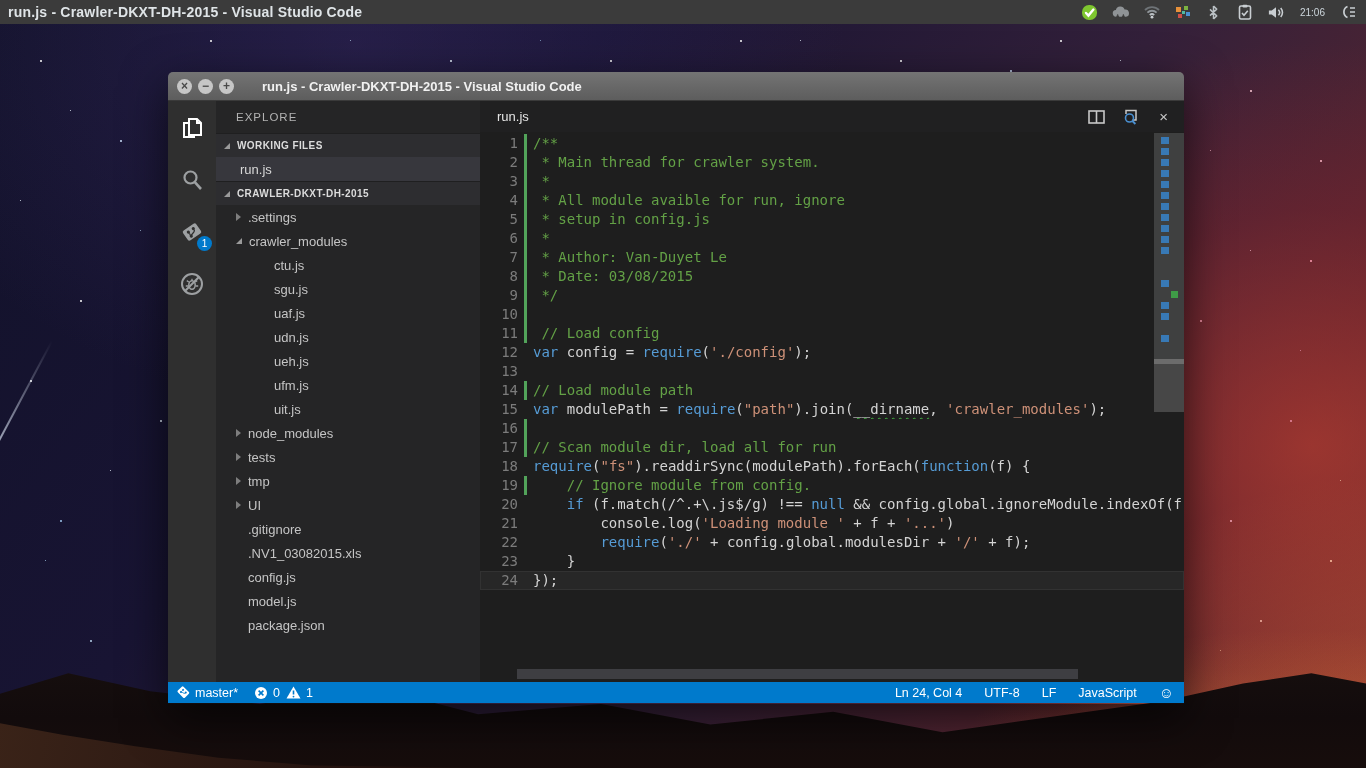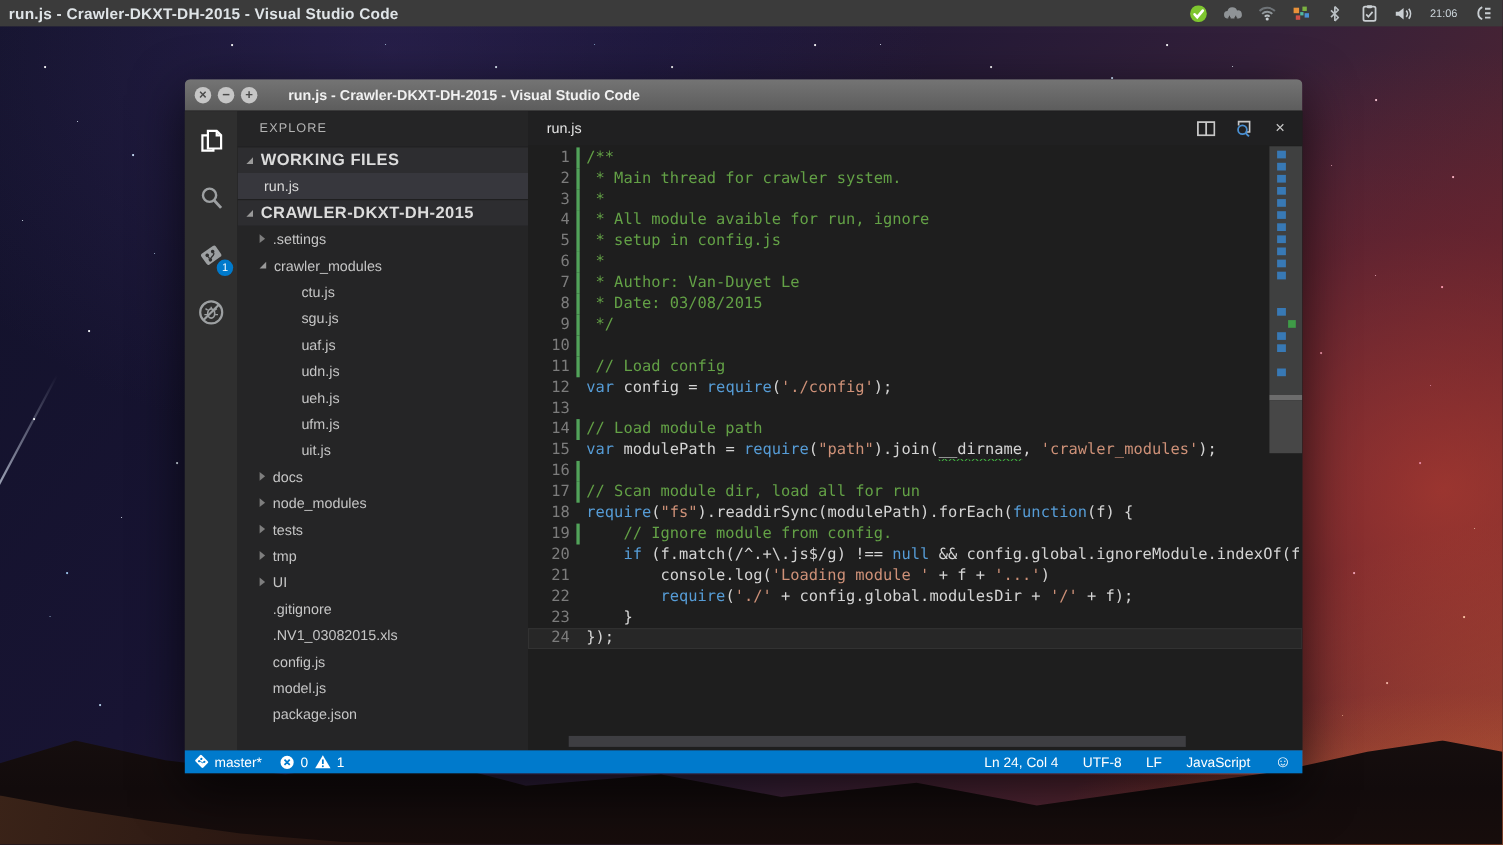--- a/index.html
+++ b/index.html
@@ -57,21 +57,21 @@
   
   .activitybar{width:48px;background:#2f2f2f;display:flex;flex-direction:column;align-items:center;padding-top:14px;gap:26px;}
   .act{position:relative;width:26px;height:26px;display:flex;align-items:center;justify-content:center;}
   .badge{position:absolute;right:-7px;bottom:-6px;width:15px;height:15px;border-radius:50%;background:#007acc;
     color:#fff;font-size:10px;display:flex;align-items:center;justify-content:center;}
   
   .sidebar{width:264px;background:#252526;color:#ccc;font-size:13px;overflow:hidden;}
   .sb-title{height:32px;display:flex;align-items:center;padding-left:20px;font-size:11.5px;
     letter-spacing:1px;color:#b3b3b3;}
   .sect{height:23px;display:flex;align-items:center;background:#2d2d30;border-top:1px solid #1f1f20;
-    font-size:15px;font-weight:700;color:#dcdcdc;letter-spacing:.4px;padding-left:8px;gap:7px;}
+    font-size:10px;font-weight:700;color:#dcdcdc;letter-spacing:.4px;padding-left:8px;gap:7px;}
   .wf-item{height:24px;display:flex;align-items:center;padding-left:24px;color:#d8d8d8;}
   .wf-item.sel{background:#37373d;}
   .row{height:24px;display:flex;align-items:center;color:#c5c5c5;}
   .row .lbl{white-space:nowrap;}
   .tri-c{width:0;height:0;border-top:4px solid transparent;border-bottom:4px solid transparent;border-left:5px solid #7e7e7e;display:inline-block;}
   .tri-e{width:0;height:0;border-left:6px solid transparent;border-bottom:6px solid #9a9a9a;display:inline-block;}
   
   .editor{flex:1;display:flex;flex-direction:column;background:#1e1e1e;position:relative;overflow:hidden;}
   .tabbar{height:31px;background:#202021;display:flex;align-items:center;}
   .tab-label{margin-left:17px;font-size:13px;color:#e4e4e4;}
@@ -270,24 +270,20 @@
             <span style="width: 12px; display: inline-block;"></span>
             <span class="lbl">ueh.js</span>
           </div>
           <div class="row" style="padding-left: 46px;">
             <span style="width: 12px; display: inline-block;"></span>
             <span class="lbl">ufm.js</span>
           </div>
           <div class="row" style="padding-left: 46px;">
             <span style="width: 12px; display: inline-block;"></span>
             <span class="lbl">uit.js</span>
-          </div>
-          <div class="row" style="padding-left: 20px;">
-            <span class="tri-c" style="margin-right: 7px;"></span>
-            <span class="lbl">docs</span>
           </div>
           <div class="row" style="padding-left: 20px;">
             <span class="tri-c" style="margin-right: 7px;"></span>
             <span class="lbl">node_modules</span>
           </div>
           <div class="row" style="padding-left: 20px;">
             <span class="tri-c" style="margin-right: 7px;"></span>
             <span class="lbl">tests</span>
           </div>
           <div class="row" style="padding-left: 20px;">

